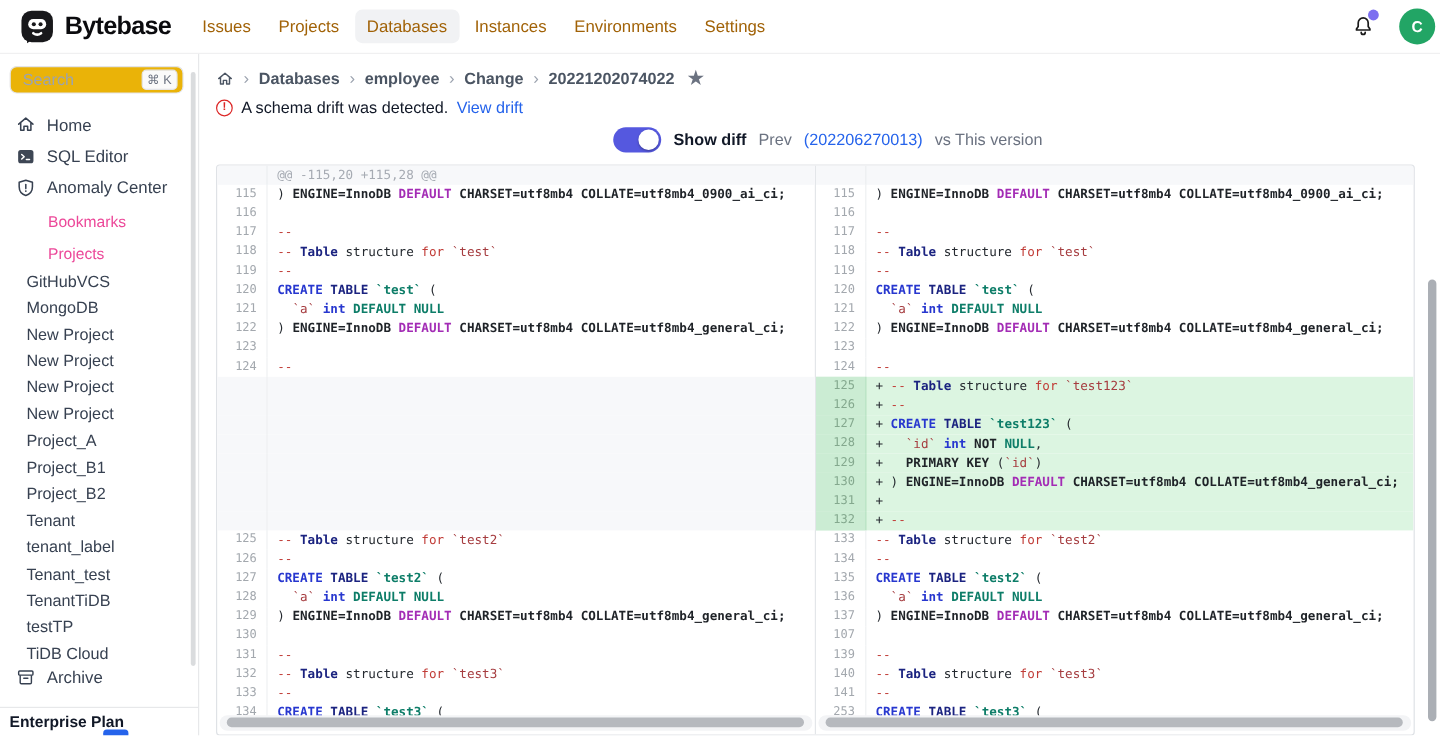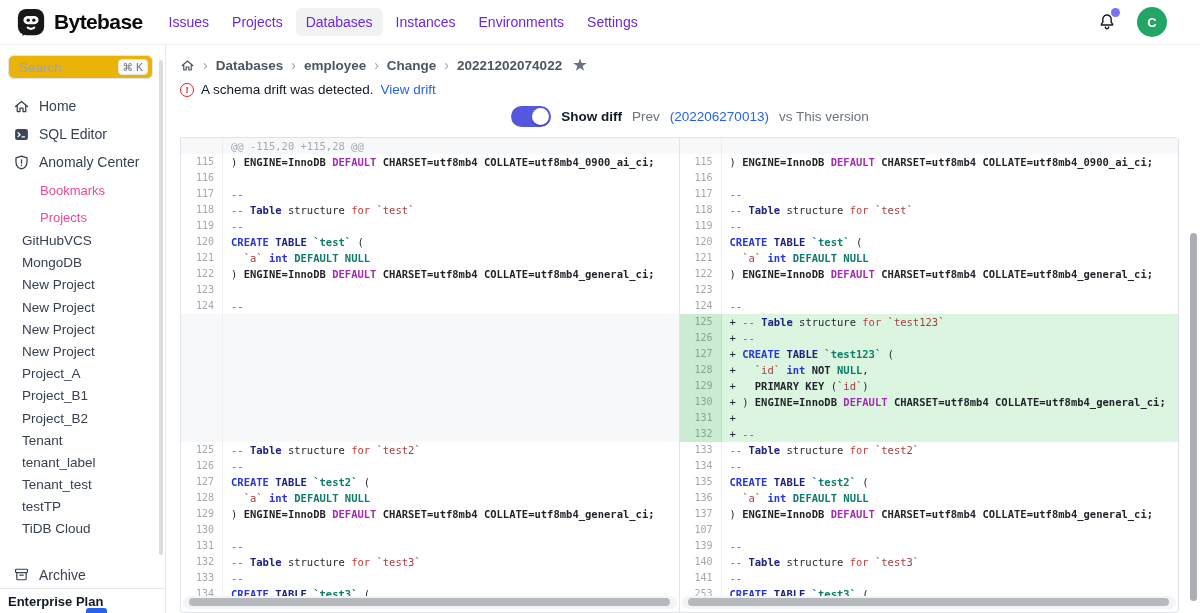--- a/index.html
+++ b/index.html
@@ -4,27 +4,27 @@
 <style>
   * { box-sizing: border-box; }
   html,body { margin:0; padding:0; }
   body {
     width:1200px; height:613px; overflow:hidden; position:relative;
     font-family:"Liberation Sans", sans-serif; background:#fff; color:#111827;
   }
   
   header {
     height:45px; display:flex; align-items:center;
-    padding:0 33px 0 16px; border-bottom:1px solid #f0f0f1; background:#fff;
+    padding:0 4px 0 16px; border-bottom:1px solid #f0f0f1; background:#fff;
   }
   .brand { display:flex; align-items:center; gap:8px; }
   .brand-name { font-size:21px; font-weight:800; letter-spacing:-0.6px; color:#0b0b0e; }
   nav.primary { display:flex; align-items:center; gap:3px; margin-left:16px; }
   .nav-item {
-    font-size:14px; color:#6d28d9; padding:6px 10px; border-radius:6px; cursor:pointer; white-space:nowrap;
+    font-size:14px; color:#a16207; padding:6px 10px; border-radius:6px; cursor:pointer; white-space:nowrap;
   }
   .nav-item.active { background:#f1f2f4; }
   .nav-right { margin-left:auto; display:flex; align-items:center; gap:20px; }
   .bell-wrap { position:relative; width:20px; height:22px; cursor:pointer; }
   .badge-dot { position:absolute; top:-3px; right:-3px; width:9px; height:9px; border-radius:50%; background:var(--badge,#7c6ff0); }
   .avatar {
     width:30px; height:30px; border-radius:50%; background:var(--avatar,#22a565);
     color:#fff; font-size:13px; font-weight:700; display:flex; align-items:center; justify-content:center; cursor:pointer;
   }
   
@@ -43,21 +43,21 @@
   }
   .searchbox input::placeholder { color:#9ca3af; }
   .kbd {
     border:1px solid #e3e4e7; border-radius:4px; font-size:10.5px; color:#6b7280;
     padding:1px 4px; background:#fafafa; white-space:nowrap;
   }
   .menu-item { display:flex; align-items:center; gap:9px; height:28px; padding-left:13px; font-size:14px; color:#374151; cursor:pointer; }
   .sec-label { font-size:13px; color:#ec4899; padding:7px 0 5px 8px;margin-left:32px; }
   ul.proj-list { list-style:none; margin:0; padding:0; }
   .proj-item { height:22.2px; line-height:22.2px; padding-left:22px; font-size:13.5px; color:#374151; cursor:pointer; white-space:nowrap; }
-  .archive-row { margin-top:auto; display:flex; align-items:flex-end; gap:9px; height:30px; padding-left:13px; font-size:14px; color:#374151; cursor:pointer; margin-bottom:5px; }
+  .archive-row { margin-top:auto; display:flex; align-items:flex-start; gap:9px; height:30px; padding-left:13px; font-size:14px; color:#374151; cursor:pointer; margin-bottom:5px; }
   .plan-row { border-top:1px solid #e7e8ea; height:25px; display:flex; align-items:center; padding-left:8px; font-size:13px; font-weight:700; color:#111827; }
   .sidebar-scrollbar { position:absolute; right:2px; top:15px; width:4px; height:495px; background:#dadcde; border-radius:2px; }
   .blue-sliver { position:absolute; bottom:0; left:86px; width:21px; height:5px; background:var(--link,#2563eb); border-radius:3px 3px 0 0; }
   
   main { position:absolute; left:166px; top:45px; width:1034px; height:568px; padding:10px 0 0 14px; }
   .breadcrumb { display:flex; align-items:center; gap:8px; height:20px; font-size:13.5px; font-weight:600; color:#4b5563; }
   .crumb-sep { color:#9ca3af; font-weight:400; font-size:14px; }
   .crumb-item { cursor:pointer; }
   .star { color:#6b7280; font-size:15px; margin-left:3px; cursor:pointer; }
   .drift-row { display:flex; align-items:center; gap:7px; margin-top:6px; height:17px; font-size:13.5px; color:#111827; }
@@ -174,20 +174,21 @@
       <li class="proj-item">New Project</li>
       <li class="proj-item">New Project</li>
       <li class="proj-item">New Project</li>
       <li class="proj-item">New Project</li>
       <li class="proj-item">Project_A</li>
       <li class="proj-item">Project_B1</li>
       <li class="proj-item">Project_B2</li>
       <li class="proj-item">Tenant</li>
       <li class="proj-item">tenant_label</li>
       <li class="proj-item">Tenant_test</li>
+      <li class="proj-item">TenantTiDB</li>
       <li class="proj-item">testTP</li>
       <li class="proj-item">TiDB Cloud</li>
     </ul>
 
   <div class="archive-row">
     <svg width="17" height="17" viewBox="0 0 20 20">
       <rect x="3" y="3.8" width="14" height="4" rx="1" stroke="#374151" fill="none" stroke-width="1.4"></rect>
       <path d="M4.5 7.8 V15 a1.2 1.2 0 0 0 1.2 1.2 H14.3 a1.2 1.2 0 0 0 1.2-1.2 V7.8" stroke="#374151" fill="none" stroke-width="1.4"></path>
       <line x1="8" y1="10.8" x2="12" y2="10.8" stroke="#374151" stroke-width="1.4" stroke-linecap="round"></line>
     </svg>

